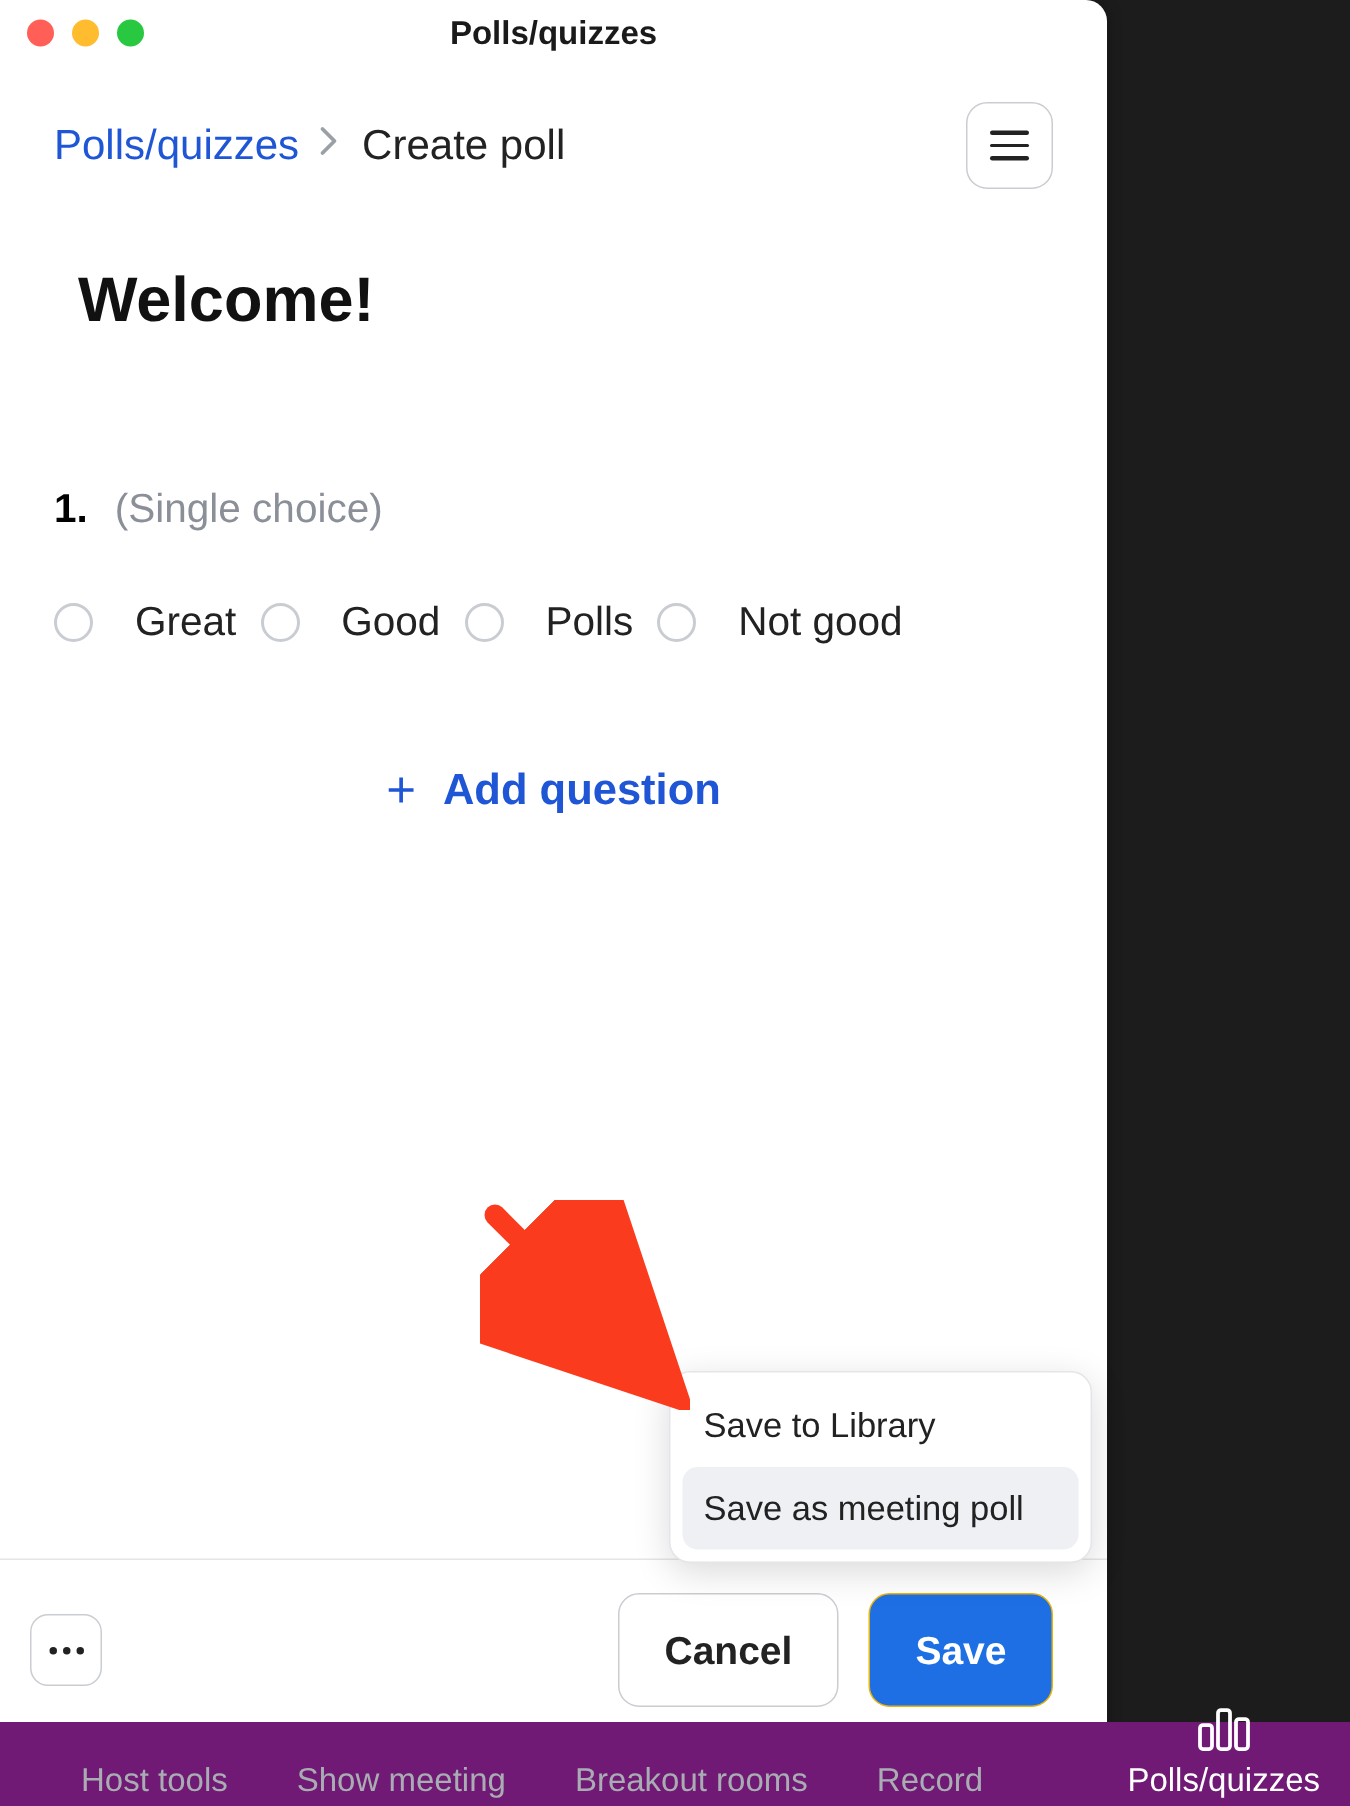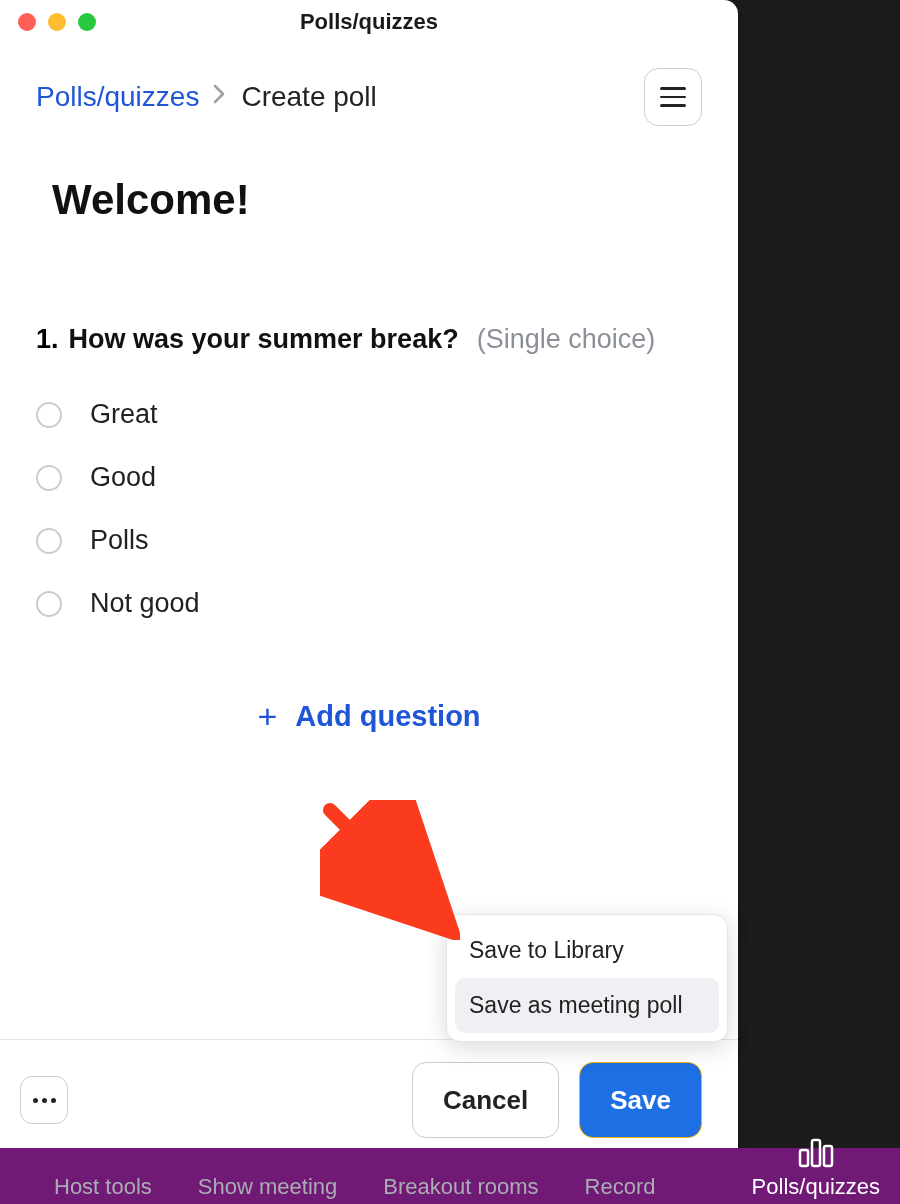--- a/index.html
+++ b/index.html
@@ -71,21 +71,21 @@
     }
     .menu-button span { display:block; width: 26px; height: 2.5px; background:#222; border-radius:2px; }
     
     .content { padding: 50px 36px 0 36px; flex: 1; }
     .page-title { font-size: 42px; font-weight: 700; color: #111; margin-left: 16px; }
     .question-block { margin-top: 100px; }
     .q-header { display:flex; align-items: baseline; gap: 10px; font-size: 27px; flex-wrap: wrap; }
     .q-num  { font-weight: 700; }
     .q-text { font-weight: 700; color:#111; }
     .q-type { color:#8a8f98; font-weight: 400; margin-left: 8px;}
-    .options { margin-top: 44px; display:flex; flex-direction:column; gap: 32px; }
+    .options { margin-top: 44px; display:flex; flex-direction:row; gap: 16px; }
     .option { display:flex; align-items:center; gap: 28px; font-size:27px; color:#222; cursor:pointer; }
     .radio { width:26px; height:26px; border:2px solid #c9cdd2; border-radius:50%; flex-shrink:0; }
     .add-question {
       margin-top: 80px;
       display:flex; align-items:center; justify-content:center;
       gap: 18px;
       color:#1f56d6;
       font-size: 29px; font-weight:600;
       cursor:pointer;
     }
@@ -207,21 +207,20 @@
       <span></span>
     </div>
   </div>
 
   <div class="content">
     <h1 class="page-title">Welcome!</h1>
 
     <div class="question-block">
       <div class="q-header">
         <span class="q-num">1.</span>
-        <span class="q-text">How was your summer break?</span>
         <span class="q-type">(Single choice)</span>
       </div>
       <div class="options">
         <label class="option">
           <span class="radio"></span>
           <span>Great</span>
         </label>
         <label class="option">
           <span class="radio"></span>
           <span>Good</span>

